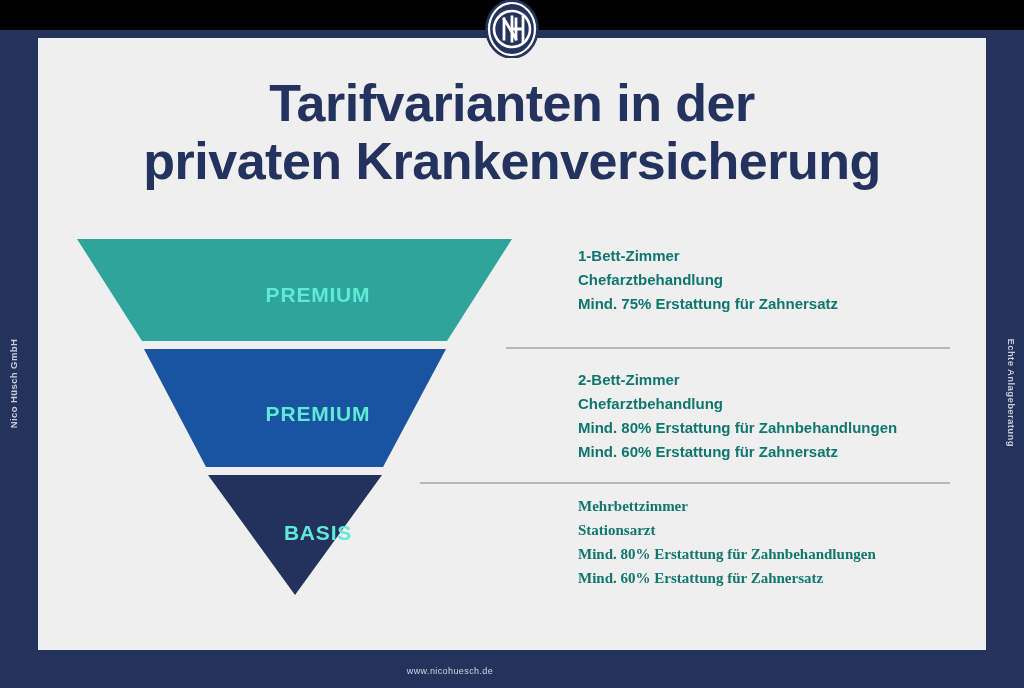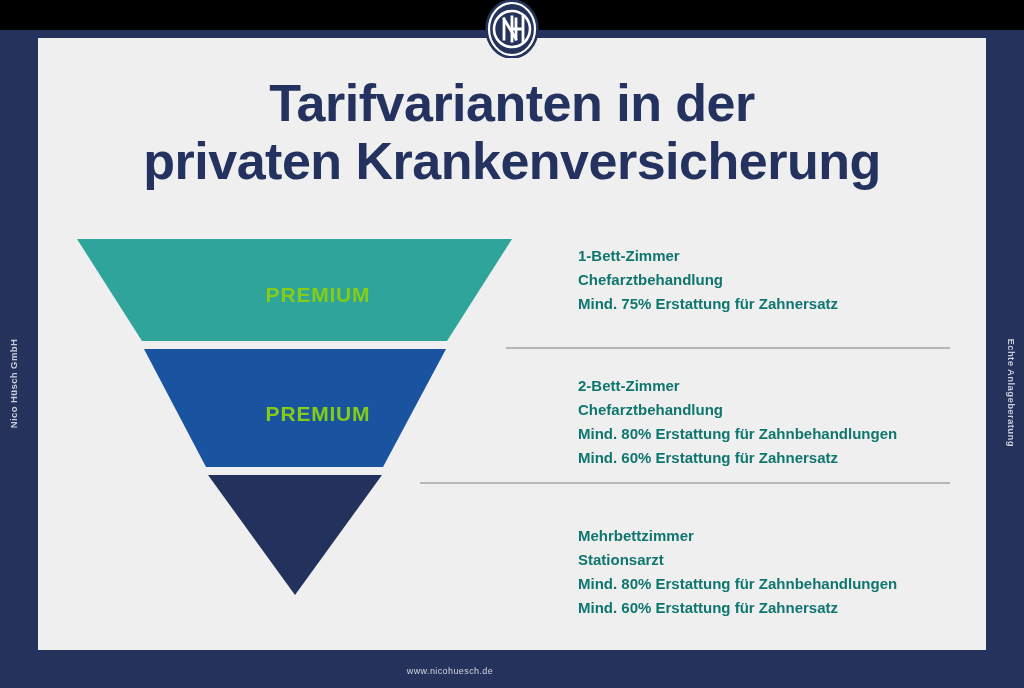--- a/index.html
+++ b/index.html
@@ -108,43 +108,43 @@
     position: absolute;
     left: 60px;
     top: 230px;
     width: 500px;
     height: 390px;
   }
   .funnel svg { display: block; }
 
   .seg-label {
     position: absolute;
-    color: #84cc16;
+    color: #5eead4;
     font-size: 21px;
     font-weight: bold;
     letter-spacing: 0.8px;
     text-align: center;
     width: 300px;
   }
   .label-premium { left: 168px; top: 283px; }
   .label-komfort { left: 168px; top: 402px; }
   .label-basis   { left: 168px; top: 521px; }
 
   
   .detail {
     position: absolute;
     color: #0f766e;
     font-size: 15px;
     line-height: 24px;
     font-weight: bold;
     white-space: nowrap;
   }
   .detail-0 { left: 578px; top: 244px; }
-  .detail-1 { left: 578px; top: 368px; margin-top: 6px; }
-  .detail-2 { left: 578px; top: 524px; }
+  .detail-1 { left: 578px; top: 368px; }
+  .detail-2 { left: 578px; top: 494px; font-family: Liberation Serif, serif; }
 
   .divider {
     position: absolute;
     height: 2px;
     background: #B7B7B7;
   }
   .divider-0 { left: 506px; top: 347px; width: 444px; }
   .divider-1 { left: 420px; top: 482px; width: 530px; }
 </style>
 </head>
@@ -179,20 +179,21 @@
   <div class="funnel">
     <svg width="500" height="390" viewBox="0 0 500 390">
       <polygon points="17,9 452,9 387,111 82,111" fill="#2FA49B"></polygon>
       <polygon points="84,119 386,119 323,237 146,237" fill="#1A53A0"></polygon>
       <polygon points="148,245 322,245 235,365" fill="#22325C"></polygon>
     </svg>
   </div>
 
   <div class="seg-label label-premium">PREMIUM</div>
   <div class="seg-label label-komfort">PREMIUM</div>
+  <div class="seg-label label-basis">BASIS</div>
 
   <div class="divider divider-0"></div>
   <div class="divider divider-1"></div>
 
   <div class="detail detail-0">
     <div>1-Bett-Zimmer</div>
     <div>Chefarztbehandlung</div>
     <div>Mind. 75% Erstattung für Zahnersatz</div>
   </div>
 

